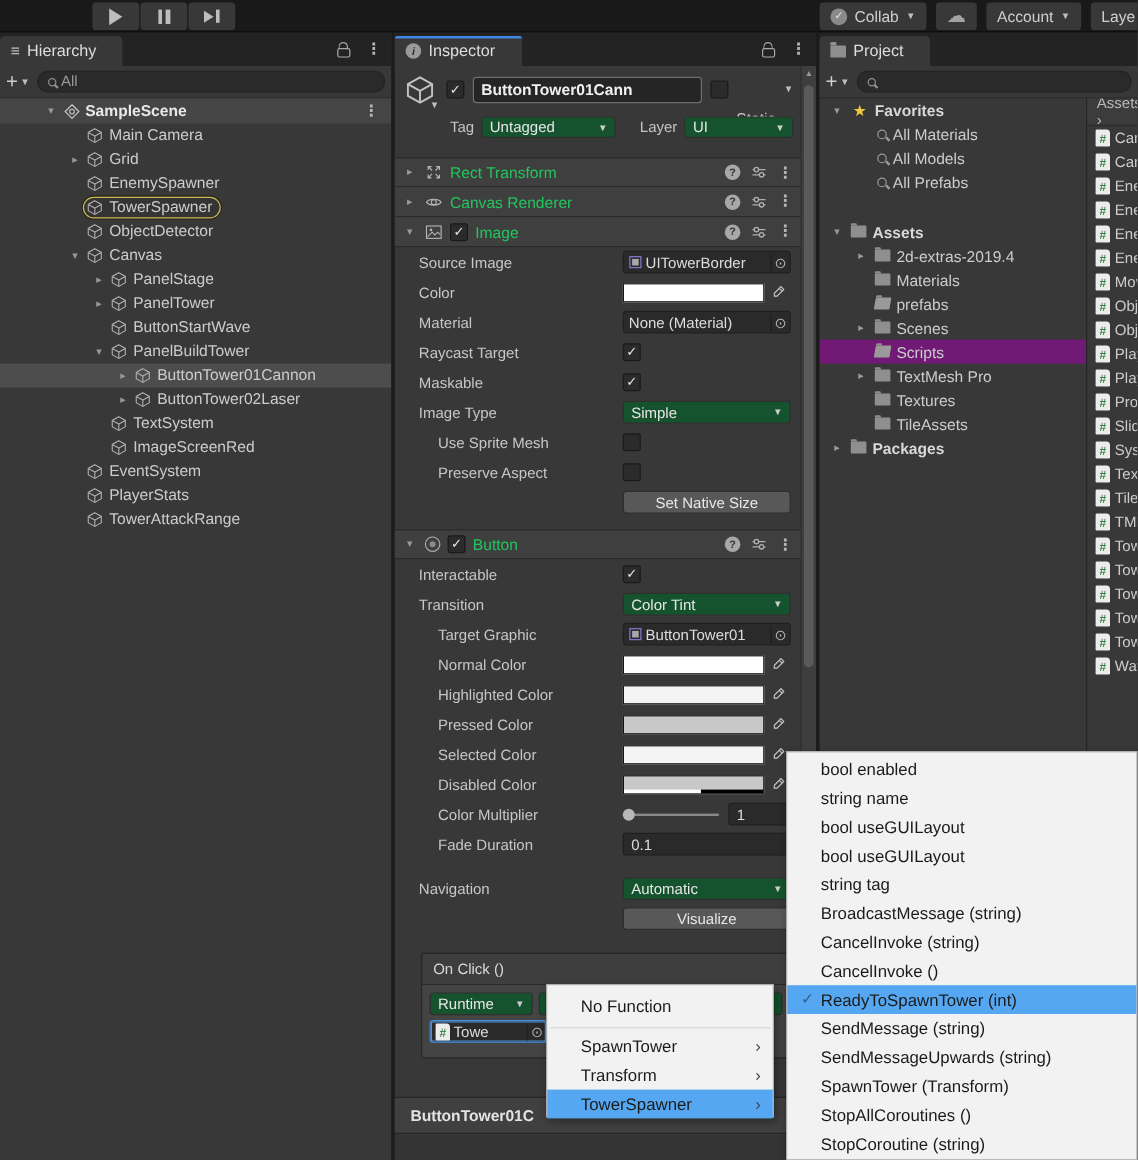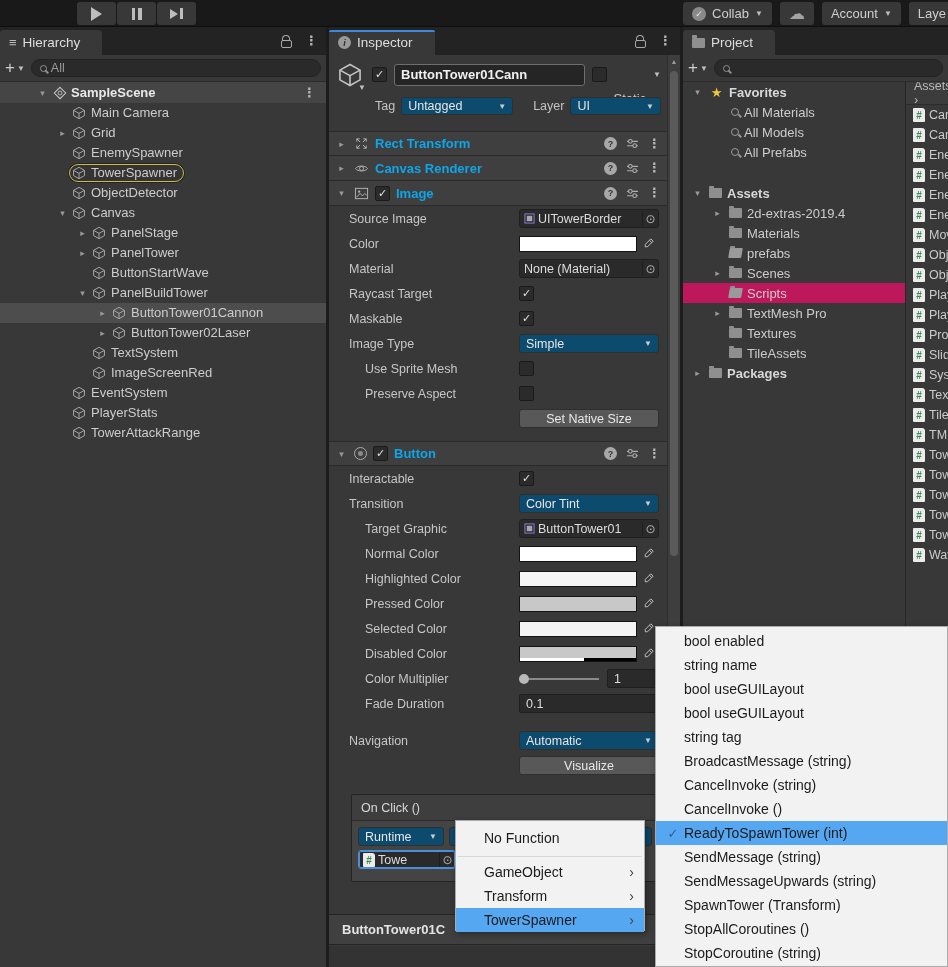--- a/index.html
+++ b/index.html
@@ -32,21 +32,21 @@
   .lock { width:11px; height:8px; border:1.4px solid #a9a9a9; border-radius:2px; position:relative; margin-top:6px; }
   .lock::before { content:""; position:absolute; left:0px; top:-6px; width:6px; height:5px; border:1.4px solid #a9a9a9; border-bottom:none; border-radius:4px 4px 0 0; }
   .kebab { color:#b5b5b5; font-size:13px; font-weight:bold; line-height:12px; }
   .ptoolbar { height:27px; background:#383838; border-bottom:1px solid #2c2c2c; display:flex; align-items:center; padding:0 5px; gap:6px; }
   .plusbtn { display:flex; align-items:center; gap:2px; color:#cfcfcf; }
   .plusbtn .pl { font-size:17px; line-height:14px; color:#cdcdcd; }
   .searchbox { flex:1; height:18px; background:#2a2a2a; border:1px solid #232323; border-radius:9px; display:flex; align-items:center; gap:4px; padding:0 8px; color:#9a9a9a; }
   .mag { width:7px; height:7px; border:1.4px solid #909090; border-radius:50%; position:relative; flex:none; }
   .mag::after { content:""; position:absolute; width:4px; height:1.5px; background:#909090; right:-3.5px; bottom:-1.5px; transform:rotate(45deg); }
   .chk { width:15px; height:15px; background:#2b2b2b; border:1px solid #1a1a1a; border-radius:2px; display:flex; align-items:center; justify-content:center; color:#e2e2e2; font-size:11px; flex:none; }
-  .dd { background:#0c4a6e; border:1px solid #2f2f2f; border-radius:3px; height:19px; display:flex; align-items:center; padding:0 6px; color:#e6e6e6; font-size:12.5px; white-space:nowrap; overflow:hidden;justify-content:center; }
+  .dd { background:#14532d; border:1px solid #2f2f2f; border-radius:3px; height:19px; display:flex; align-items:center; padding:0 6px; color:#e6e6e6; font-size:12.5px; white-space:nowrap; overflow:hidden;justify-content:center; }
   .dd .caret { margin-left:auto; padding-left:4px; color:#cccccc; }
   .objf { background:#2a2a2a; border:1px solid #1f1f1f; border-radius:3px; height:19px; display:flex; align-items:center; gap:3px; padding:0 0 0 4px; color:#dddddd; white-space:nowrap; overflow:hidden; }
   .objf .picker { margin-left:auto; flex:none; width:16px; text-align:center; color:#b0b0b0; font-size:12px; border-left:1px solid #1f1f1f; }
   .ubtn { height:19px; background:#585858; border:1px solid #2f2f2f; border-radius:3px; color:#e8e8e8; display:flex; align-items:center; justify-content:center; width:100%; }
   .foldarr { width:13px; font-size:9px; color:#999; text-align:center; flex:none; }
   
   #hierarchy { position:absolute; left:0; top:27px; width:326px; height:940px; background:#383838; }
   .sceneheader { height:21px; background:#454545; display:flex; align-items:center; padding-left:36px; gap:4px; color:#e8e8e8; font-weight:bold; font-size:13px; }
   .sceneheader .kebab { margin-left:auto; margin-right:10px; }
   .hrow { height:20px; display:flex; align-items:center; font-size:13px; color:#cccccc; }
@@ -64,21 +64,21 @@
   .go-header { height:76px; padding:6px 6px 0 6px; }
   .go-r1 { display:flex; align-items:center; gap:7px; height:27px; }
   .goicon { position:relative; width:30px; flex:none; display:flex; justify-content:center; }
   .goicon .caret { position:absolute; right:-1px; bottom:-4px; }
   .namef { flex:1; height:22px; background:#252525; border:1px solid #6e6e6e; border-radius:3px; color:#f0f0f0; font-weight:bold; font-size:13px; display:flex; align-items:center; padding:0 6px; white-space:nowrap; overflow:hidden; }
   .staticlbl { color:#c8c8c8; font-size:13px;margin-top:48px; }
   .go-r2 { display:flex; align-items:center; gap:6px; margin-top:9px; padding-left:40px; color:#c4c4c4; }
   .go-r2 .dd { height:18px; }
   .comp-h { height:25px; background:#3f3f3f; border-top:1px solid #2a2a2a; border-bottom:1px solid #2a2a2a; display:flex; align-items:center; padding:0 6px; gap:6px; }
   .comp-h + .comp-h { border-top:none; }
-  .comp-title { font-weight:bold; font-size:13px; color:#0ea5e9; margin-right:auto; }
+  .comp-title { font-weight:normal; font-size:13px; color:#22c55e; margin-right:auto; }
   .hicons { display:flex; gap:9px; align-items:center; }
   .helpic { width:13px; height:13px; border-radius:50%; background:#a8a8a8; color:#333; font-size:9px; font-weight:bold; display:flex; align-items:center; justify-content:center; }
   .prow { height:25px; display:flex; align-items:center; padding-left:20px; color:#c6c6c6; }
   .prow.ind { padding-left:36px; }
   .plabel { flex:1; white-space:nowrap; overflow:hidden; }
   .pval { width:140px; margin-right:8px; flex:none; display:flex; align-items:center; }
   .pval .dd, .pval .objf { width:100%; }
   .swatchwrap { display:flex; width:100%; align-items:center; }
   .swatch { flex:1; height:16px; border:1px solid #141414; position:relative; }
   .swatch.alpha::after { content:""; position:absolute; left:0; right:45%; bottom:0; height:3px; background:#ffffff; }
@@ -99,21 +99,21 @@
   .evrow2 { margin-top:4px; }
   .objf.target { width:98px; border:1px solid #4a90d9; box-shadow:0 0 0 1px #4a90d9 inset; }
   .insp-footer { position:absolute; left:0; right:0; top:887px; height:31px; background:#404040; border-top:1px solid #252525; border-bottom:1px solid #252525; display:flex; align-items:center; padding:0 13px; font-weight:bold; font-size:13px; color:#e4e4e4; white-space:nowrap; overflow:hidden; }
   .insp-bottomstrip { position:absolute; left:0; right:0; top:919px; bottom:0; background:#333333; }
   
   #project { position:absolute; left:680px; top:27px; width:268px; height:940px; background:#383838; border-left:3px solid #1c1c1c; }
   .ptree { position:absolute; left:0; top:55px; width:222px; bottom:0; overflow:hidden; }
   .trow { height:20px; display:flex; align-items:center; gap:5px; font-size:13px; color:#cccccc; white-space:nowrap; overflow:hidden; }
   .trow.lvl0 { padding-left:8px; } .trow.lvl1 { padding-left:28px; }
   .trow.bold .tlabel { font-weight:bold; color:#d8d8d8; }
-  .trow.sel { background:#be185d; }
+  .trow.sel { background:#701a75; }
   .trow.gap { margin-top:21px; }
   .ticon { width:13px; height:10px; background:#8f8f8f; border-radius:1px; position:relative; flex:none; }
   .ticon::before { content:""; position:absolute; top:-2.5px; left:0; width:5px; height:2.5px; background:#8f8f8f; border-radius:1px 1px 0 0; }
   .trow.ic-open .ticon { transform:skewX(-10deg); background:#9a9a9a; }
   .trow.ic-search .ticon { width:8px; height:8px; background:none; border:1.4px solid #9a9a9a; border-radius:50%; margin-left:2px; }
   .trow.ic-search .ticon::before { display:none; }
   .trow.ic-search .ticon::after { content:""; position:absolute; width:4px; height:1.5px; background:#9a9a9a; right:-3.5px; bottom:-1.5px; transform:rotate(45deg); }
   .trow.ic-star .ticon { background:none; width:15px; height:15px; }
   .trow.ic-star .ticon::before { content:"\2605"; position:static; background:none; color:var(--star,#f3c63f); font-size:13px; line-height:15px; display:block; text-align:center; width:15px; height:15px; }
   .passets { position:absolute; left:222px; top:55px; right:0; bottom:0; border-left:1px solid #272727; overflow:hidden; }
@@ -1009,21 +1009,21 @@
       <span>No Function</span>
       <span class="chev">›</span>
     </div>
 
     <div class="fitem sep">
       <span></span>
       <span class="chev">›</span>
     </div>
 
     <div class="fitem chev">
-      <span>GameObject</span>
+      <span>SpawnTower</span>
       <span class="chev">›</span>
     </div>
 
     <div class="fitem chev">
       <span>Transform</span>
       <span class="chev">›</span>
     </div>
 
     <div class="fitem chev hl">
       <span>TowerSpawner</span>

